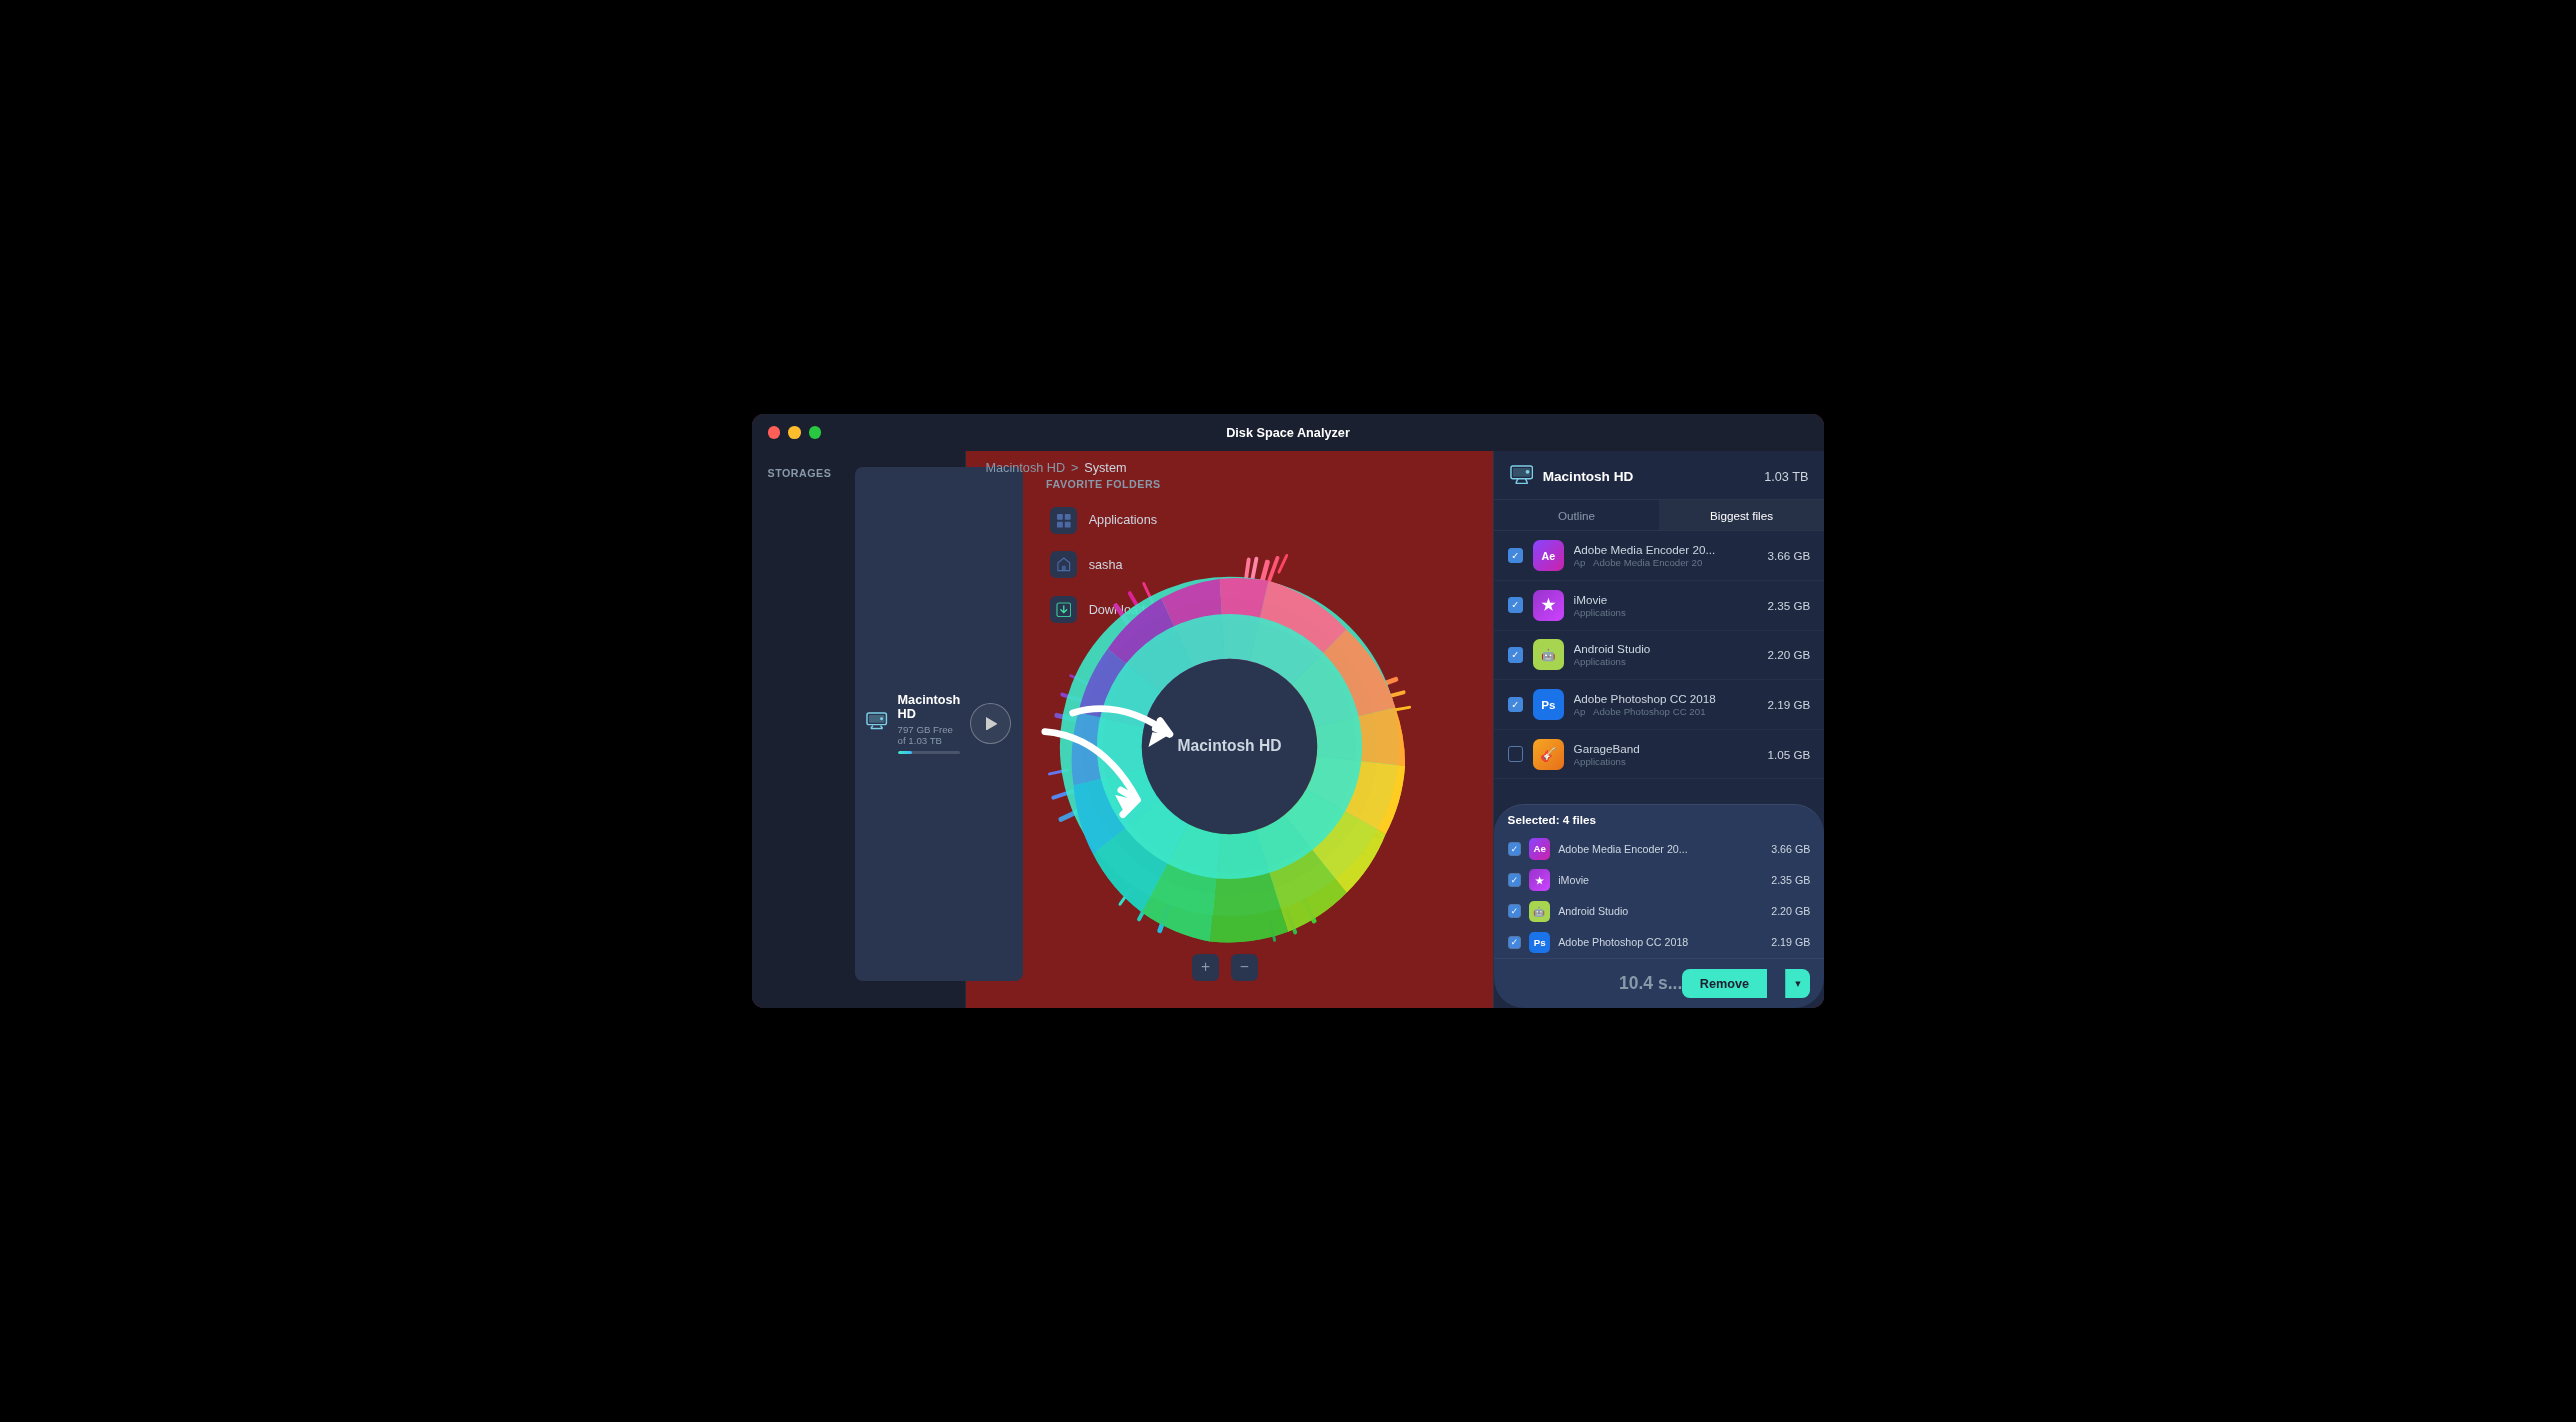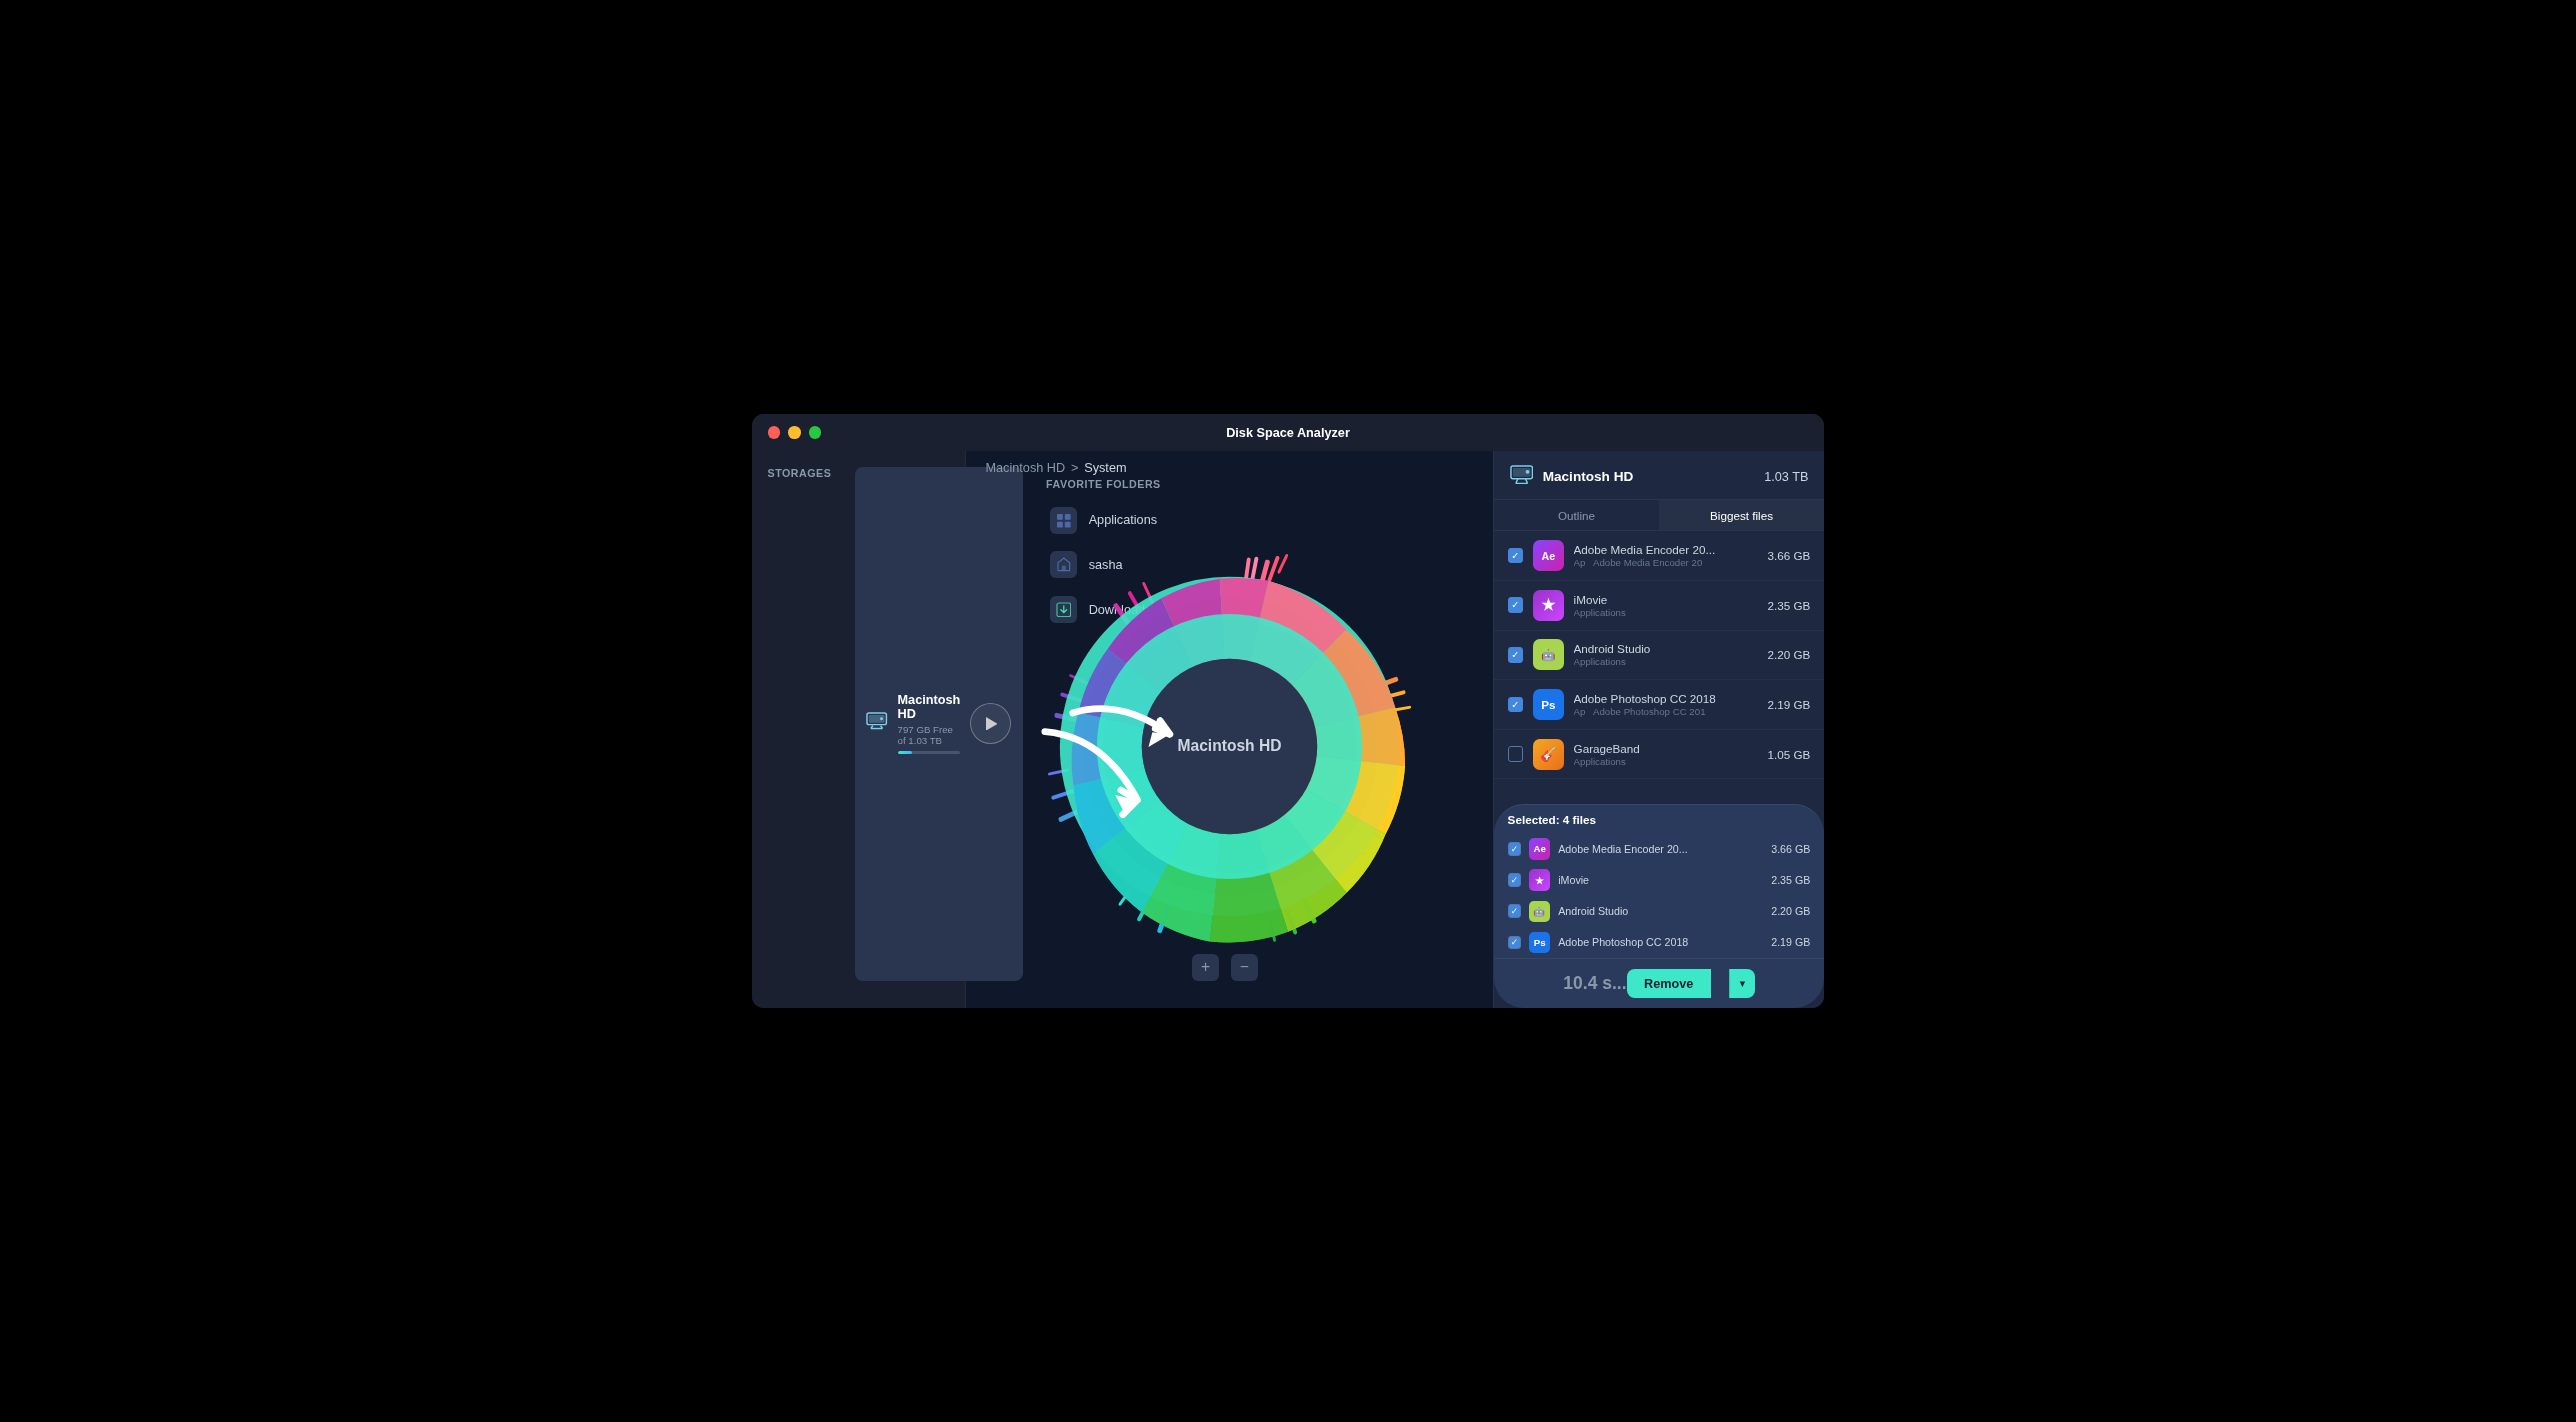--- a/index.html
+++ b/index.html
@@ -7,21 +7,21 @@
       background: #000;
       display: flex;
       justify-content: center;
       align-items: center;
       min-height: 100vh;
       font-family: -apple-system, BlinkMacSystemFont, 'Segoe UI', sans-serif;
     }
     .app-window {
       width: 1072px;
       height: 594px;
-      background: #0f172a;
+      background: #7f1d1d;
       border-radius: 11.7px;
       overflow: hidden;
       display: flex;
       flex-direction: column;
       box-shadow: 0 29px 78px rgba(0,0,0,0.8);
     }
     .title-bar {
       background: #1a2030;
       height: 37px;
       display: flex;
@@ -412,21 +412,21 @@
     }
     .sel-size {
       color: #cdd6e0;
       font-size: 10.7px;
       flex-shrink: 0;
     }
     .bottom-bar {
       padding: 9.7px 13.6px;
       display: flex;
       align-items: center;
-      justify-content: center;
+      justify-content: flex-end;
       border-top: 1px solid rgba(255,255,255,0.06);
     }
     .bottom-total {
       color: #8899aa;
       font-size: 17.5px;
       font-weight: 700;
     }
     .remove-btn-group {
       display: flex;
       align-items: center;

